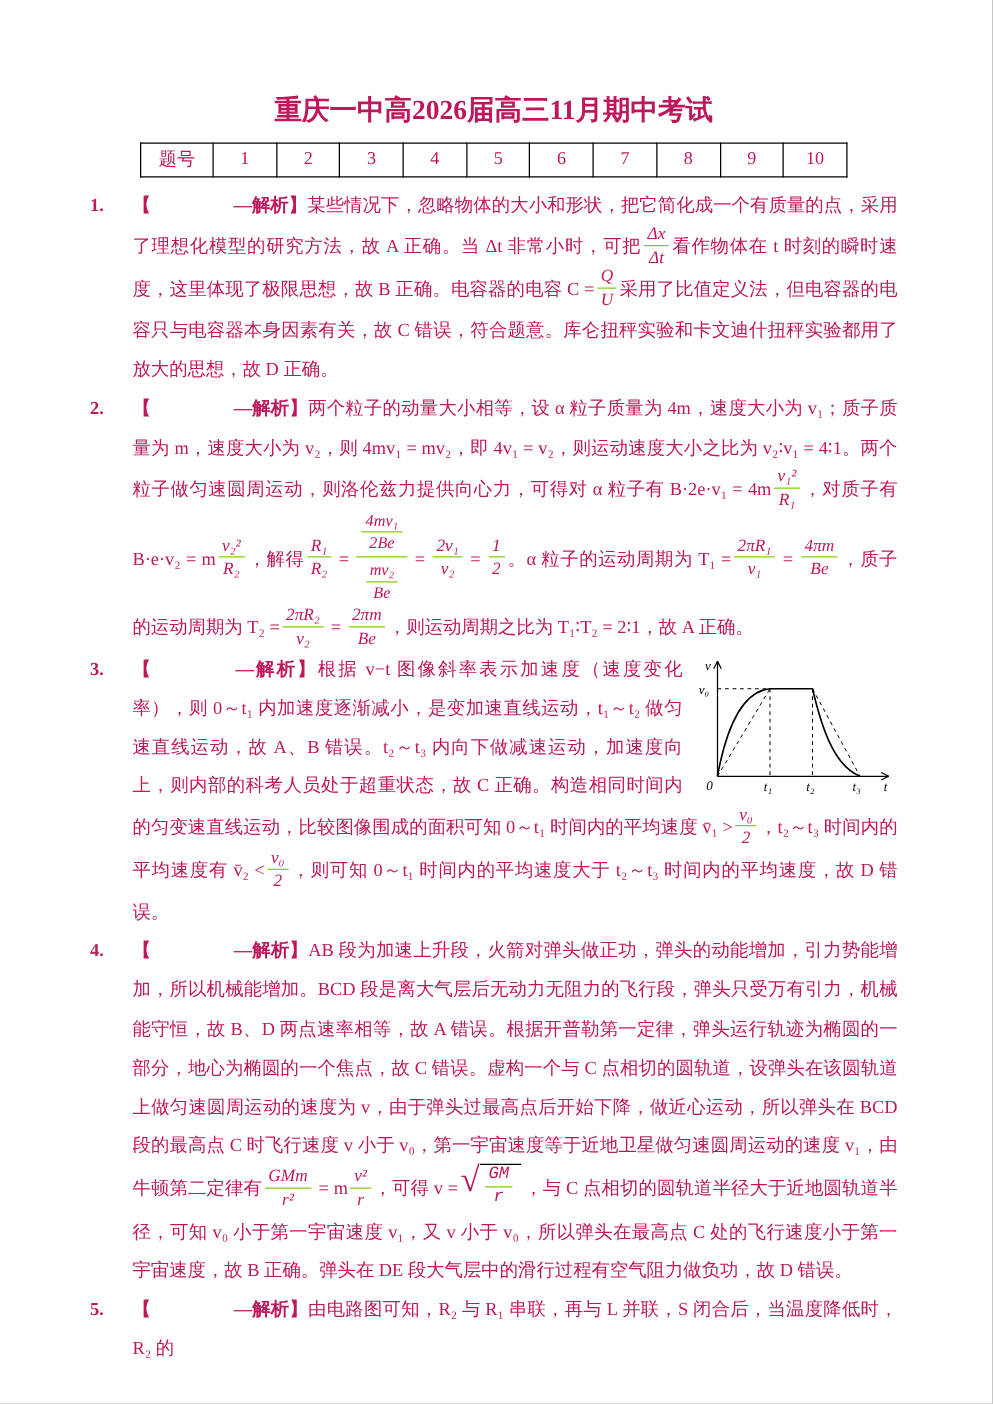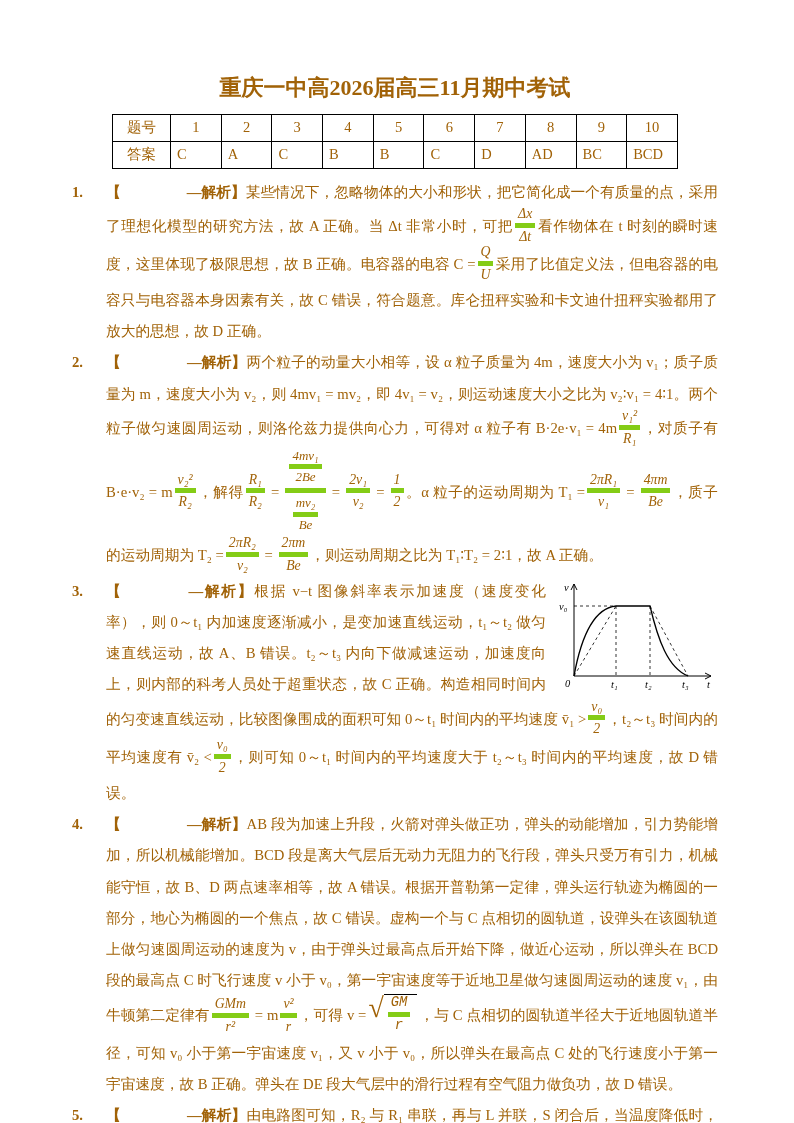--- a/index.html
+++ b/index.html
@@ -1,19 +1,19 @@
 <!DOCTYPE html>
 <html><head>
 <meta charset="utf-8">
 <style>
   * { margin:0; padding:0; box-sizing:border-box; }
   html, body { background:#9a9a9a; }
   body { display:flex; justify-content:center; }
   .page {
-    width:794px; height:1123px; background:#ffffff; color:#a16207;
+    width:794px; height:1123px; background:#ffffff; color:#be185d;
     position:relative; overflow:hidden;
     font-family:"Liberation Serif","DejaVu Serif",serif;
     padding:74px 76px 0 72px;
   }
   .doc-title { text-align:center; font-size:22px; font-weight:bold; line-height:1.25; }
   .doc-subtitle { text-align:center; font-size:26px; font-weight:bold; letter-spacing:2px; margin-top:7px; }
 
   table.answers { border-collapse:collapse; margin:12px auto 8px auto; table-layout:fixed; width:566px; }
   .answers td { border:1px solid #000; height:27px; font-size:14.5px; padding:0 6px; }
   .answers td.rowhead { width:58px; text-align:center; padding:0; }
@@ -25,21 +25,21 @@
   .item-num { flex:0 0 34px; width:34px; font-weight:bold; font-size:14.7px; line-height:2.12; }
   .item-body { flex:1; font-size:14.7px; line-height:2.12; text-align:justify; }
   .bracket { font-weight:bold; }
   .answer-gap { display:inline-block; width:66px; }
 
   .frac {
     display:inline-flex; flex-direction:column; text-align:center;
     vertical-align:middle; line-height:1.15; font-style:italic;
     margin:0 2px; font-size:0.94em; position:relative; top:-2px;
   }
-  .frac .num { border-bottom:5px solid #84cc16; padding:0 3px 1px 3px; display:inline-block; }
+  .frac .num { border-bottom:1px solid #84cc16; padding:0 3px 1px 3px; display:inline-block; }
   .frac .den { padding:1px 3px 0 3px; display:inline-block; }
   .frac .frac { margin:2px 1px; top:0;justify-content:center; }
 
   .sqrt { display:inline-flex; vertical-align:middle; font-style:italic; margin:0 2px; position:relative; top:-2px; }
   .sqrt .rad { font-style:normal; font-size:1.9em; line-height:1.0; }
   .sqrt .sqrt-body { border-top:1px solid #000; padding:2px 5px 0 2px; display:inline-flex; align-items:center;font-family:Liberation Mono, monospace; }
 
   .graph-wrap { float:right; width:160px; margin:2px 0 4px 12px; }
   .graph-wrap svg { display:block; }
   .graph-wrap text { font-family:"Liberation Serif","DejaVu Serif",serif; font-style:italic; font-size:10.5px; }
@@ -63,33 +63,20 @@
       <td class="num-cell">1</td>
           <td class="num-cell">2</td>
           <td class="num-cell">3</td>
           <td class="num-cell">4</td>
           <td class="num-cell">5</td>
           <td class="num-cell">6</td>
           <td class="num-cell">7</td>
           <td class="num-cell">8</td>
           <td class="num-cell">9</td>
           <td class="num-cell">10</td>
-        </tr>
-      <tr>
-        <td class="rowhead">答案</td>
-      <td class="ans-cell">C</td>
-          <td class="ans-cell">A</td>
-          <td class="ans-cell">C</td>
-          <td class="ans-cell">B</td>
-          <td class="ans-cell">B</td>
-          <td class="ans-cell">C</td>
-          <td class="ans-cell">D</td>
-          <td class="ans-cell">AD</td>
-          <td class="ans-cell">BC</td>
-          <td class="ans-cell">BCD</td>
         </tr>
     </tbody>
   </table>
 
   <main class="solutions">
       <div class="item">
         <span class="item-num">1.</span>
         <div class="item-body"><span class="bracket">【</span><span class="answer-gap"></span><span class="bracket">—解析】</span>某些情况下，忽略物体的大小和形状，把它简化成一个有质量的点，采用了理想化模型的研究方法，故 A 正确。当 Δt 非常小时，可把<span class="frac">
             <span class="num">Δx</span>
             <span class="den">Δt</span>

